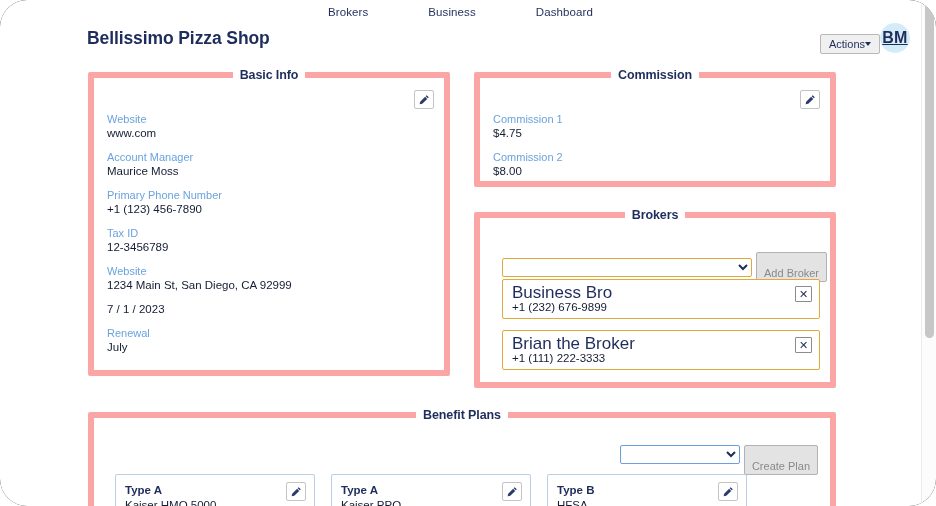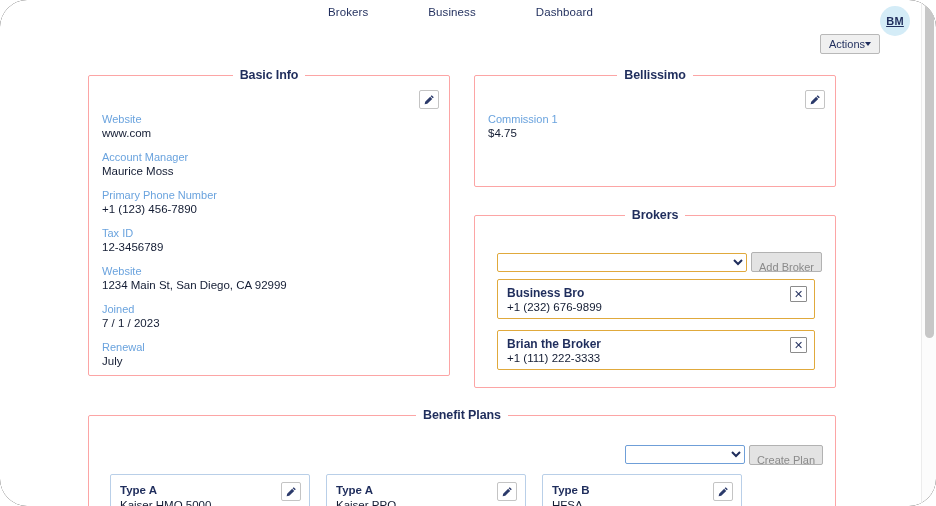--- a/index.html
+++ b/index.html
@@ -47,27 +47,27 @@
     font-size: 11.5px;
     color: #1f2d5c;
     text-decoration: none;
     letter-spacing: .1px;
   }
 
   
   .avatar {
     position: absolute;
     right: 11px;
-    top: 6px;
+    top: 23px;
     width: 30px;
     height: 30px;
     border-radius: 50%;
     background: #d4ecf7;
     color: #1f2d5c;
-    font-size: 11px;
+    font-size: 16px;
     font-weight: 700;
     display: flex;
     align-items: center;
     justify-content: center;
     letter-spacing: .3px;
     text-decoration: underline;
   }
 
   
   .title-row {
@@ -107,21 +107,21 @@
     border-left: 3.5px solid transparent;
     border-right: 3.5px solid transparent;
     border-top: 4px solid #1f2d5c;
   }
 
   
   fieldset.panel {
     position: absolute;
     margin: 0;
     padding: 0;
-    border: 1px solid #fca5a5;
+    border: 6px solid #fca5a5;
     border-radius: 2px;
     background: #ffffff;
   }
   fieldset.panel > legend {
     margin: 0 auto;
     padding: 0 7px;
     font-size: 12.5px;
     font-weight: 700;
     color: #1f2d5c;
     letter-spacing: -.1px;
@@ -182,21 +182,21 @@
     border-radius: 2px;
     padding: 0 2px;
     color: #1f2d5c;
     outline: none;
   }
   select.combo-gold { width: 250px; border: 1px solid #e0a93c; }
   select.combo-blue { width: 120px; border: 1px solid #6f9fd8; }
 
   button.gray-btn {
     height: 20px;
-    padding: 8px 7px;
+    padding: 14px 7px;
     background: #e3e3e3;
     border: 1px solid #b2b2b2;
     border-radius: 2px;
     font-size: 11px;
     color: #8a8a8a;
     font-family: "Liberation Sans", sans-serif;
     cursor: pointer;
     white-space: nowrap;
   }
 
@@ -209,22 +209,22 @@
   .broker-card {
     position: relative;
     border: 1px solid #e0a93c;
     border-radius: 2px;
     background: #ffffff;
     height: 40px;
     margin-bottom: 11px;
     padding: 6px 9px 0 9px;
   }
   .broker-name {
-    font-size: 12px;
-    font-weight: 700;
+    font-size: 17px;
+    font-weight: 400;
     color: #1f2d5c;
     line-height: 14px;
     white-space: nowrap;
   }
   .broker-phone {
     font-size: 11.5px;
     color: #131c33;
     line-height: 15px;
     white-space: nowrap;
   }
@@ -314,20 +314,21 @@
 
     <nav class="topnav">
       <a href="#">Brokers</a>
       <a href="#">Business</a>
       <a href="#">Dashboard</a>
     </nav>
 
     <div class="avatar">BM</div>
 
     <div class="title-row">
+      <div class="page-title">Bellissimo Pizza Shop</div>
       <button class="actions-btn">
         <span>Actions</span>
         <span class="caret-down"></span>
       </button>
     </div>
 
     <fieldset class="panel" id="panel-basic">
       <legend>Basic Info</legend>
 
       <button class="icon-btn" style="right:10px; top:8px;">
@@ -351,43 +352,46 @@
         </div>
         <div class="field">
           <div class="field-label">Tax ID</div>
           <div class="field-value">12-3456789</div>
         </div>
         <div class="field">
           <div class="field-label">Website</div>
           <div class="field-value">1234 Main St, San Diego, CA 92999</div>
         </div>
         <div class="field">
-          <div class="field-label">Joined</div>
           <div class="field-value">7 / 1 / 2023</div>
         </div>
         <div class="field">
           <div class="field-label">Renewal</div>
           <div class="field-value">July</div>
         </div>
       </div>
     </fieldset>
 
     <fieldset class="panel" id="panel-financial">
-      <legend>Bellissimo</legend>
+      <legend>Commission</legend>
 
       <button class="icon-btn" style="right:10px; top:8px;">
         <svg width="12" height="12" viewBox="0 0 16 16">
           <path d="M11.6 1.6l2.8 2.8-1.4 1.4-2.8-2.8zM9.5 3.7l2.8 2.8-6.6 6.6-3.5.7.7-3.5z" fill="#2b3a6b"></path>
         </svg>
       </button>
 
       <div class="fields">
         <div class="field">
           <div class="field-label">Commission 1</div>
           <div class="field-value">$4.75</div>
+        </div>
+        <div class="field">
+          <div class="field-label">Commission 2</div>
+          <div class="field-value">$8.00</div>
         </div>
       </div>
     </fieldset>
 
     <fieldset class="panel" id="panel-brokers">
       <legend>Brokers</legend>
 
       <div class="broker-toolbar">
         <select class="combo combo-gold">
           <option></option>

